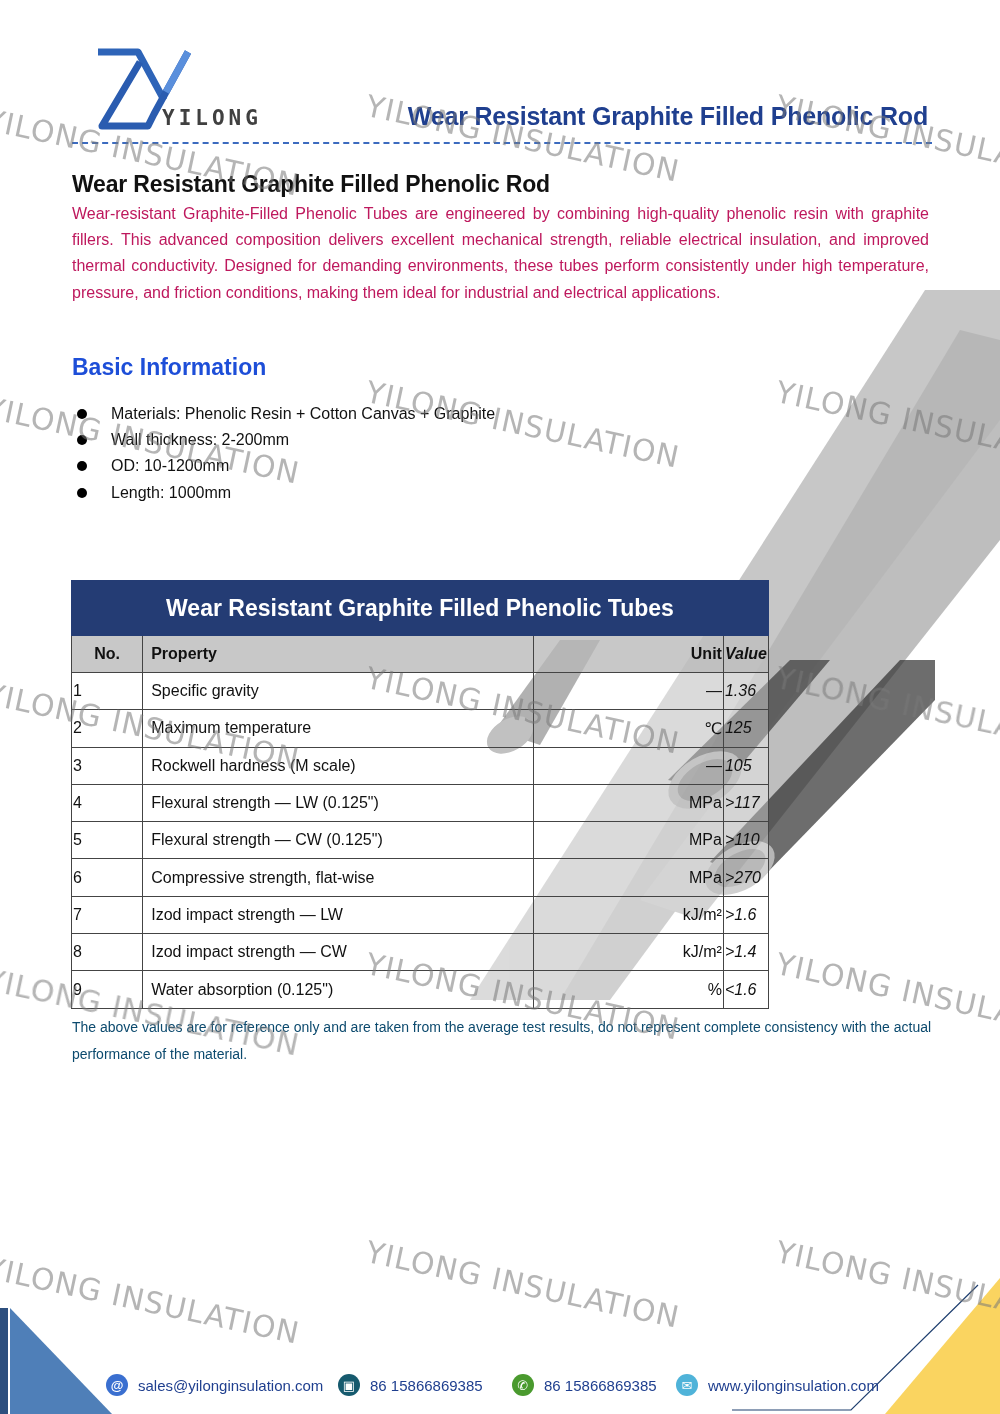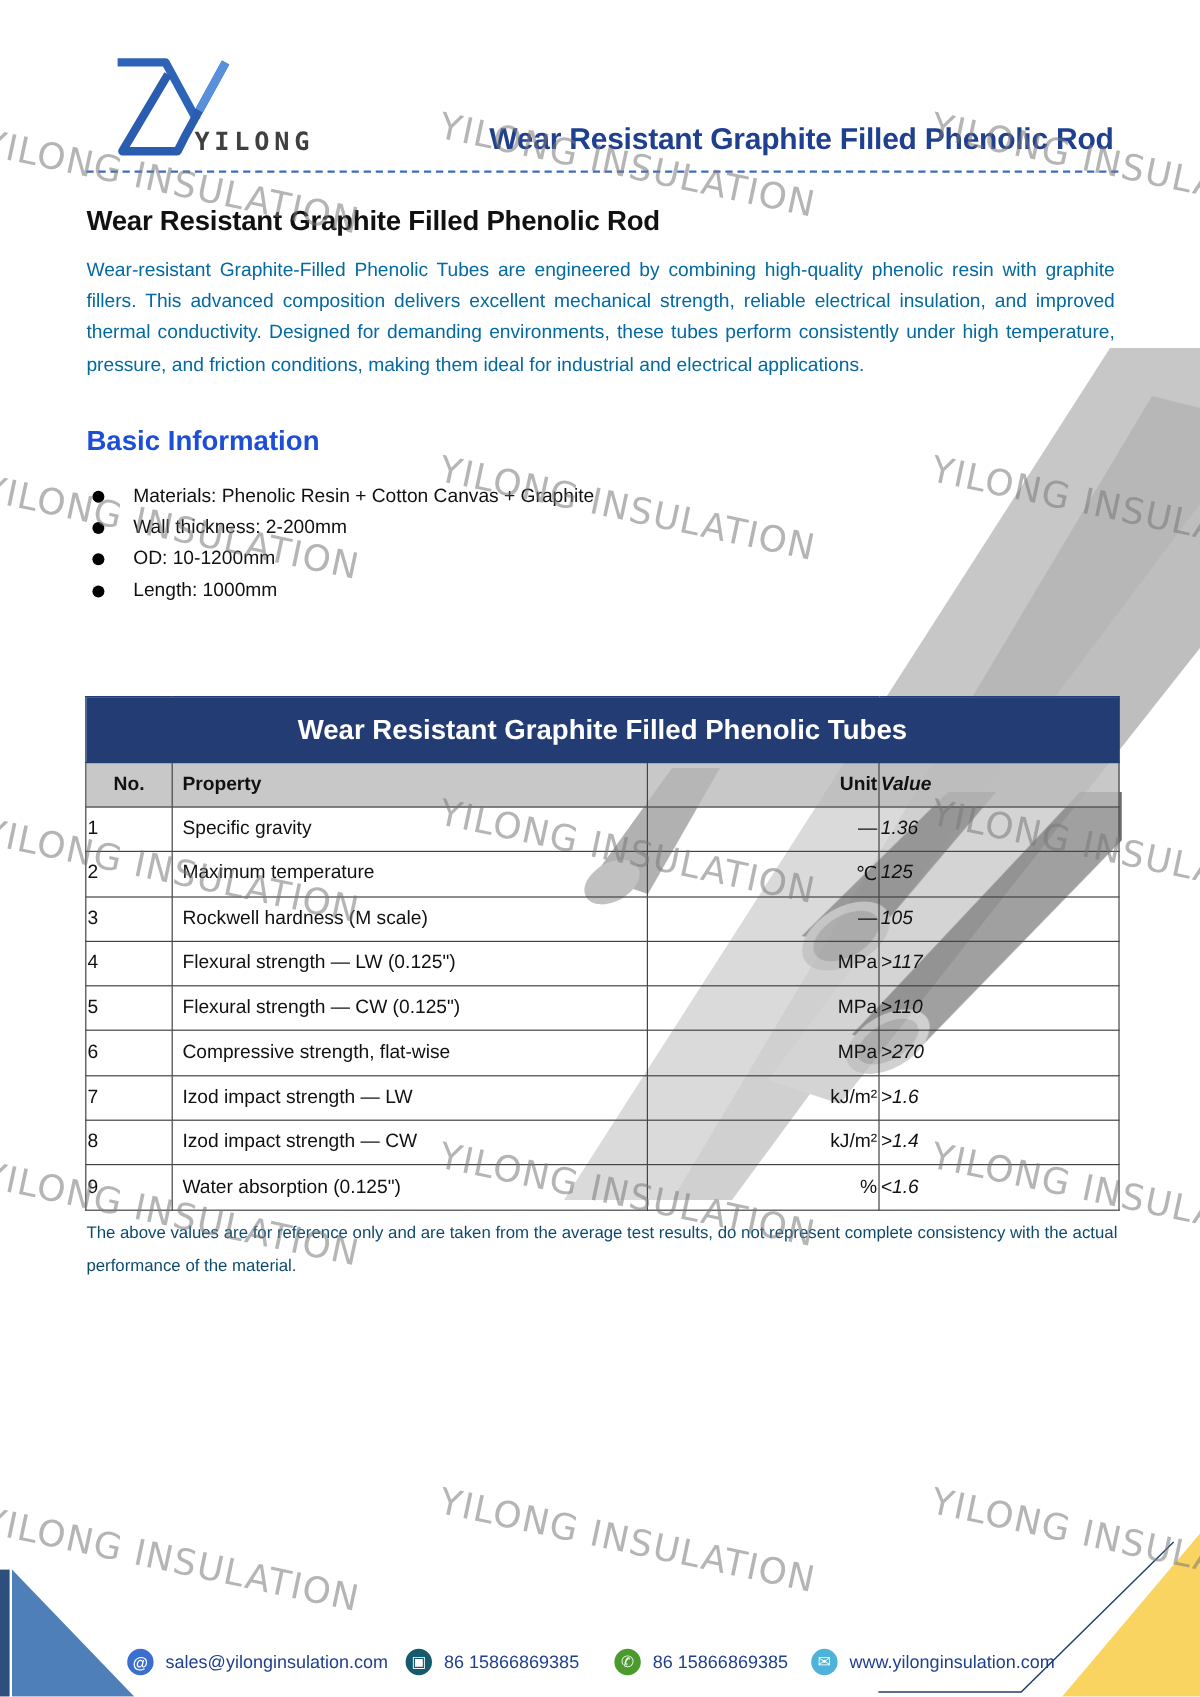--- a/index.html
+++ b/index.html
@@ -24,32 +24,32 @@
     font-size: 25px; font-weight: bold; color: #1f3f8f; letter-spacing: -0.2px;
   }
   .header-rule {
     position: absolute; left: 72px; top: 142px; width: 860px; height: 0;
     border-top: 2px dashed #3c6bbf; z-index: 2;
   }
 
   .content { position: absolute; left: 72px; width: 857px; z-index: 2; }
   .h1 { top: 171px; font-size: 23px; font-weight: bold; color: #111; letter-spacing: -0.2px; }
   .intro {
-    top: 213px; font-size: 16px; line-height: 26.2px; text-align: justify; color: #0369a1;
+    top: 201px; font-size: 16px; line-height: 26.2px; text-align: justify; color: #be185d;
   }
   .h2 { top: 354px; font-size: 23px; font-weight: bold; color: #1d4ed8; }
   .basic-list { top: 397px; list-style: none; margin: 4px; padding: 0; }
   .basic-list li { position: relative; height: 26.2px; line-height: 26px; font-size: 16px; padding-left: 35px; }
   .basic-list li .dot {
     position: absolute; left: 1px; top: 8px; width: 10px; height: 10px; border-radius: 50%; background: #000;
   }
 
   
   .spec-table {
-    position: absolute; left: 71px; top: 580px; width: 862px; z-index: 2;
+    position: absolute; left: 71px; top: 580px; width: 698px; z-index: 2;
     border-collapse: collapse; font-size: 16px;
   }
   .spec-table .caption-cell {
     background: #243c74; color: #fff; font-size: 23px; font-weight: bold; text-align: center;
     height: 52px; border: 1px solid #243c74;
   }
   .spec-table th {
     background: rgba(190,190,190,0.85); font-weight: bold; height: 34px; border: 1px solid #444;
     font-size: 16px;
   }

